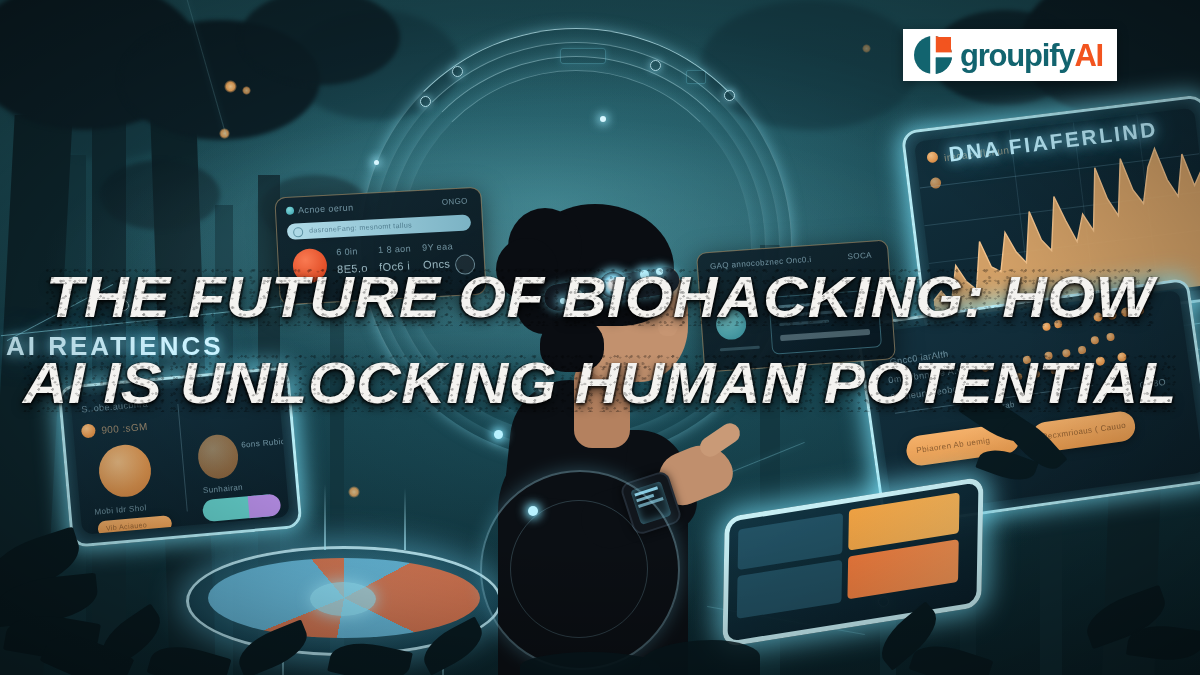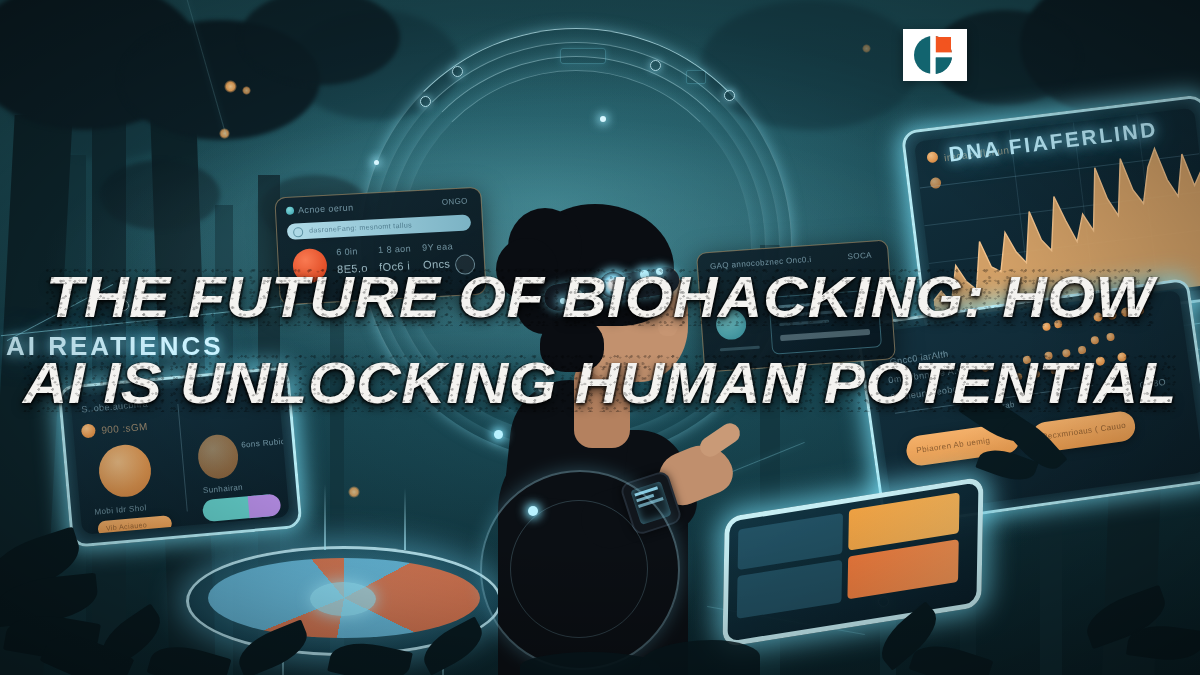--- a/index.html
+++ b/index.html
@@ -485,15 +485,18 @@
     <div class="logomark">
       <svg viewBox="0 0 40 40" width="40" height="40">
         <path d="M20 1 A19 19 0 1 0 20 39 A19 19 0 1 0 20 1 Z" fill="#12646f"></path>
         <path d="M20 2 L38 2 L38 20 L20 20 Z" fill="#f2541f"></path>
         <path d="M20 1 A19 19 0 0 1 39 20 L20 20 Z" fill="#f2541f"></path>
         <rect x="17.2" y="0" width="5.6" height="40" fill="#ffffff"></rect>
         <rect x="20" y="17.4" width="20" height="5.2" fill="#ffffff"></rect>
         <path d="M22.8 22.6 L39 22.6 A19 19 0 0 1 22.8 39 Z" fill="#12646f"></path>
       </svg>
     </div>
+    <div class="logotext">
+      <span class="lt-teal">groupify</span><span class="lt-orange">AI</span>
+    </div>
   </div>
 
 </div>
 
 </body></html>

